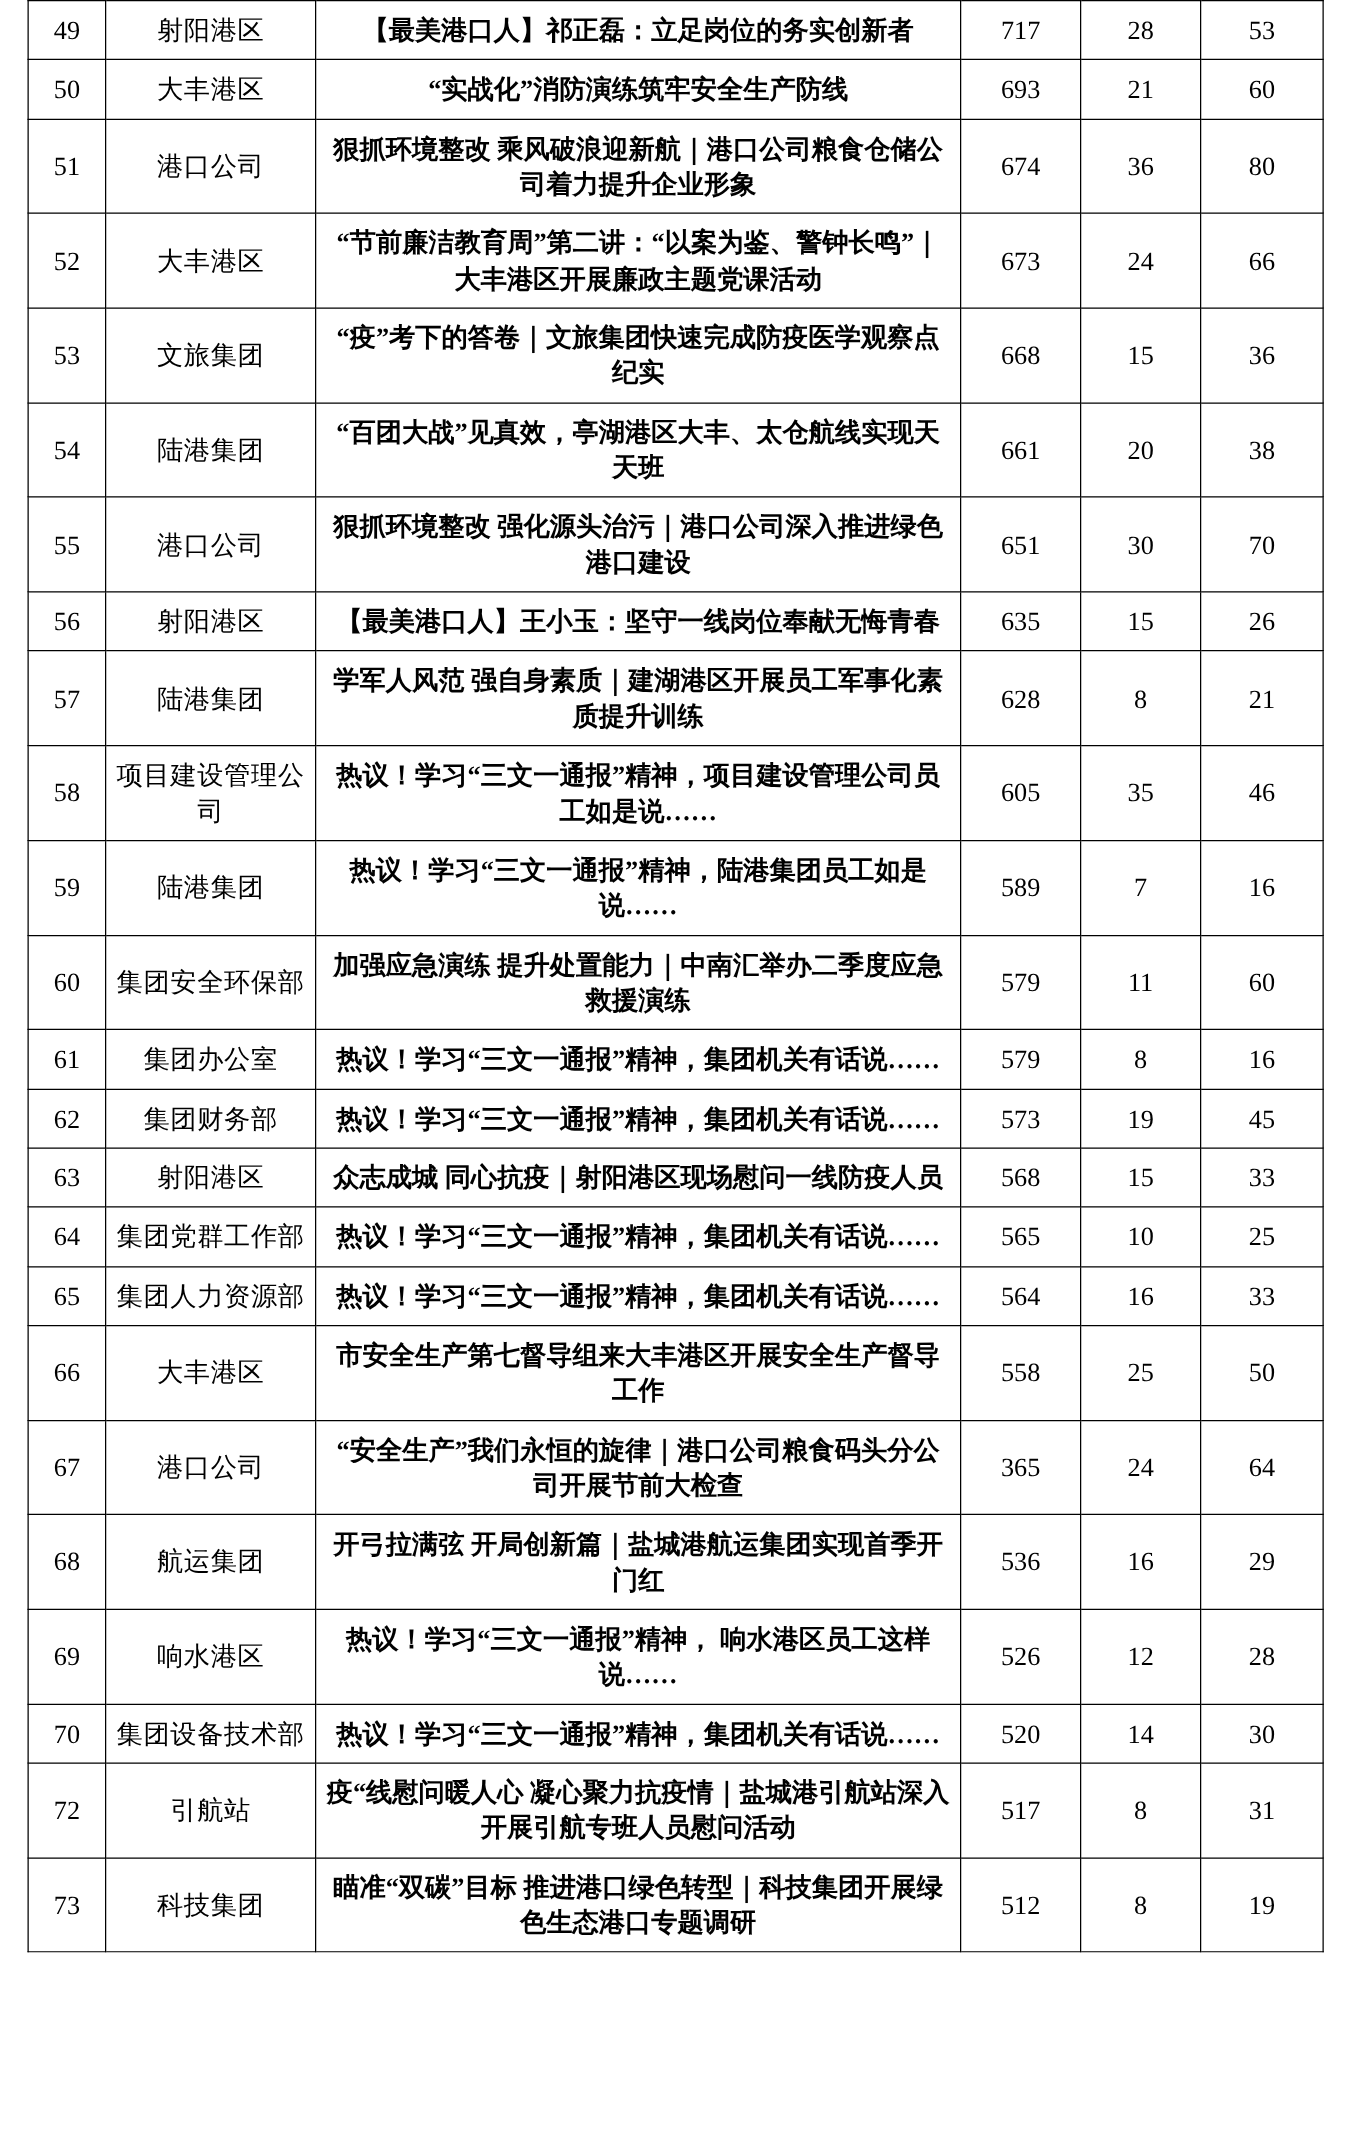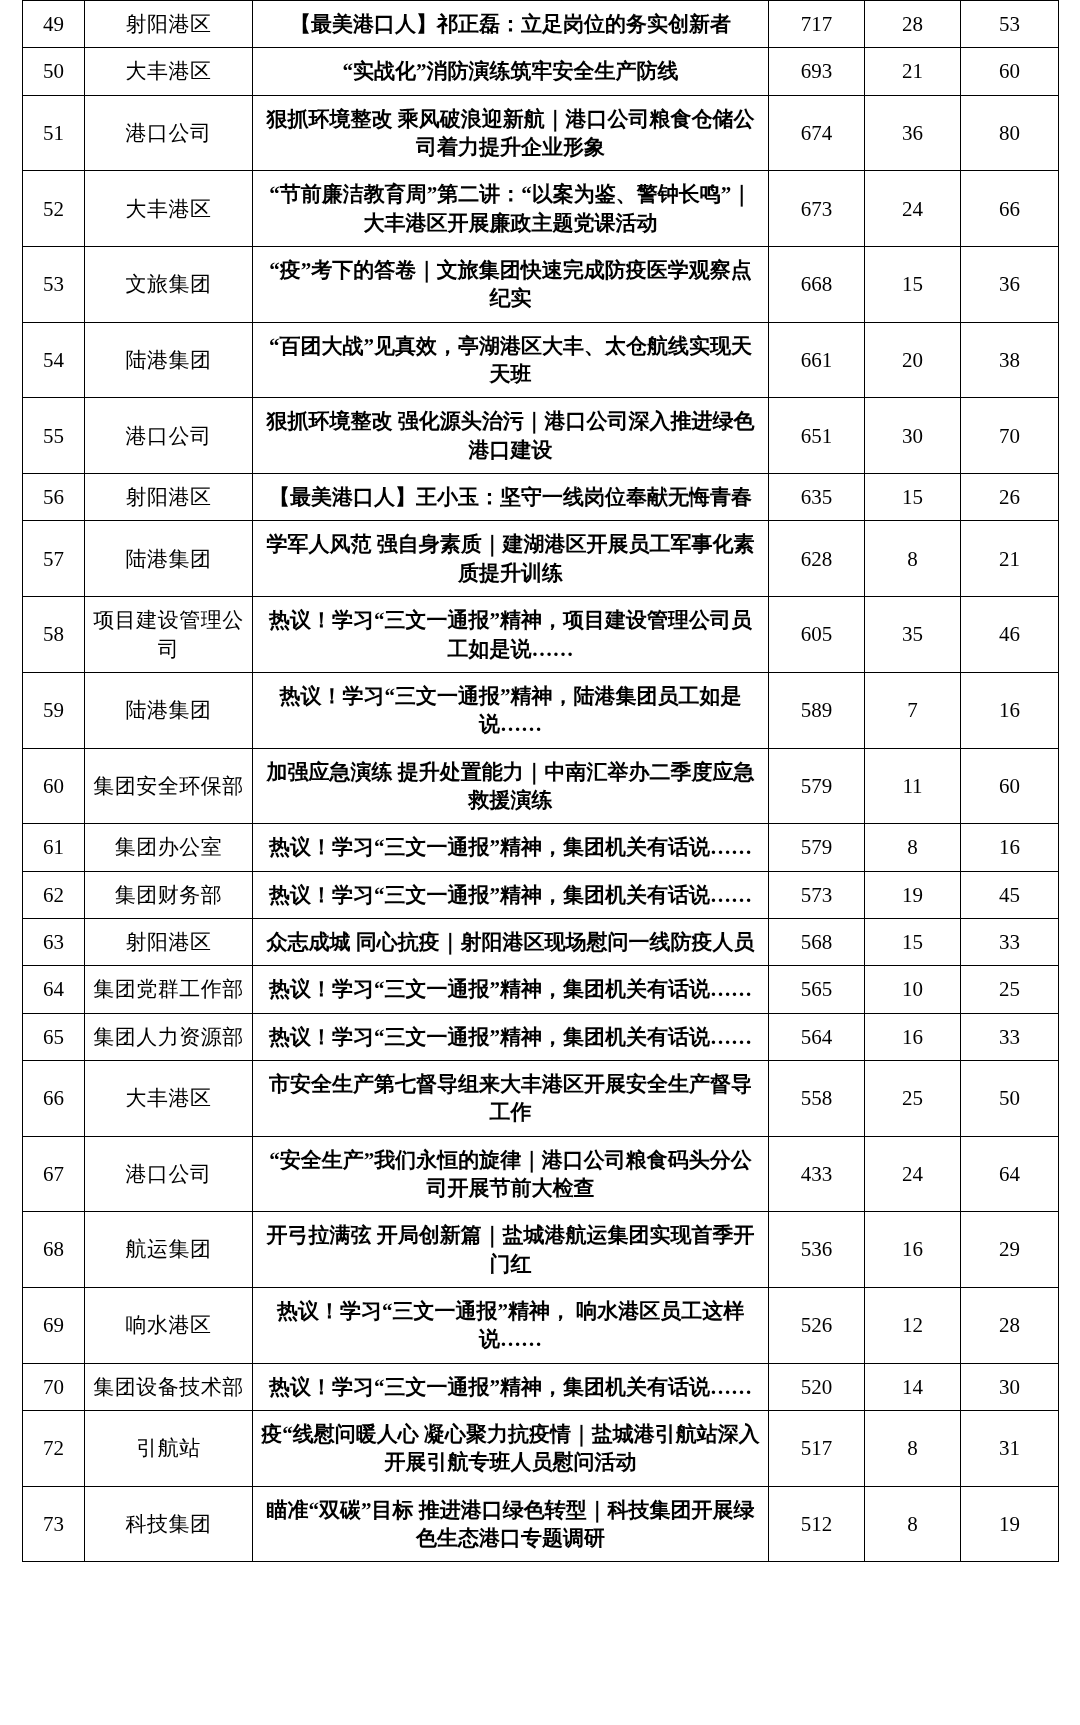--- a/index.html
+++ b/index.html
@@ -207,21 +207,21 @@
           <td class="unit">大丰港区</td>
           <td class="title">市安全生产第七督导组来大丰港区开展安全生产督导工作</td>
           <td class="num">558</td>
           <td class="num">25</td>
           <td class="num">50</td>
         </tr>
         <tr>
           <td class="index">67</td>
           <td class="unit">港口公司</td>
           <td class="title">“安全生产”我们永恒的旋律｜港口公司粮食码头分公司开展节前大检查</td>
-          <td class="num">433</td>
+          <td class="num">365</td>
           <td class="num">24</td>
           <td class="num">64</td>
         </tr>
         <tr>
           <td class="index">68</td>
           <td class="unit">航运集团</td>
           <td class="title">开弓拉满弦 开局创新篇｜盐城港航运集团实现首季开门红</td>
           <td class="num">536</td>
           <td class="num">16</td>
           <td class="num">29</td>

